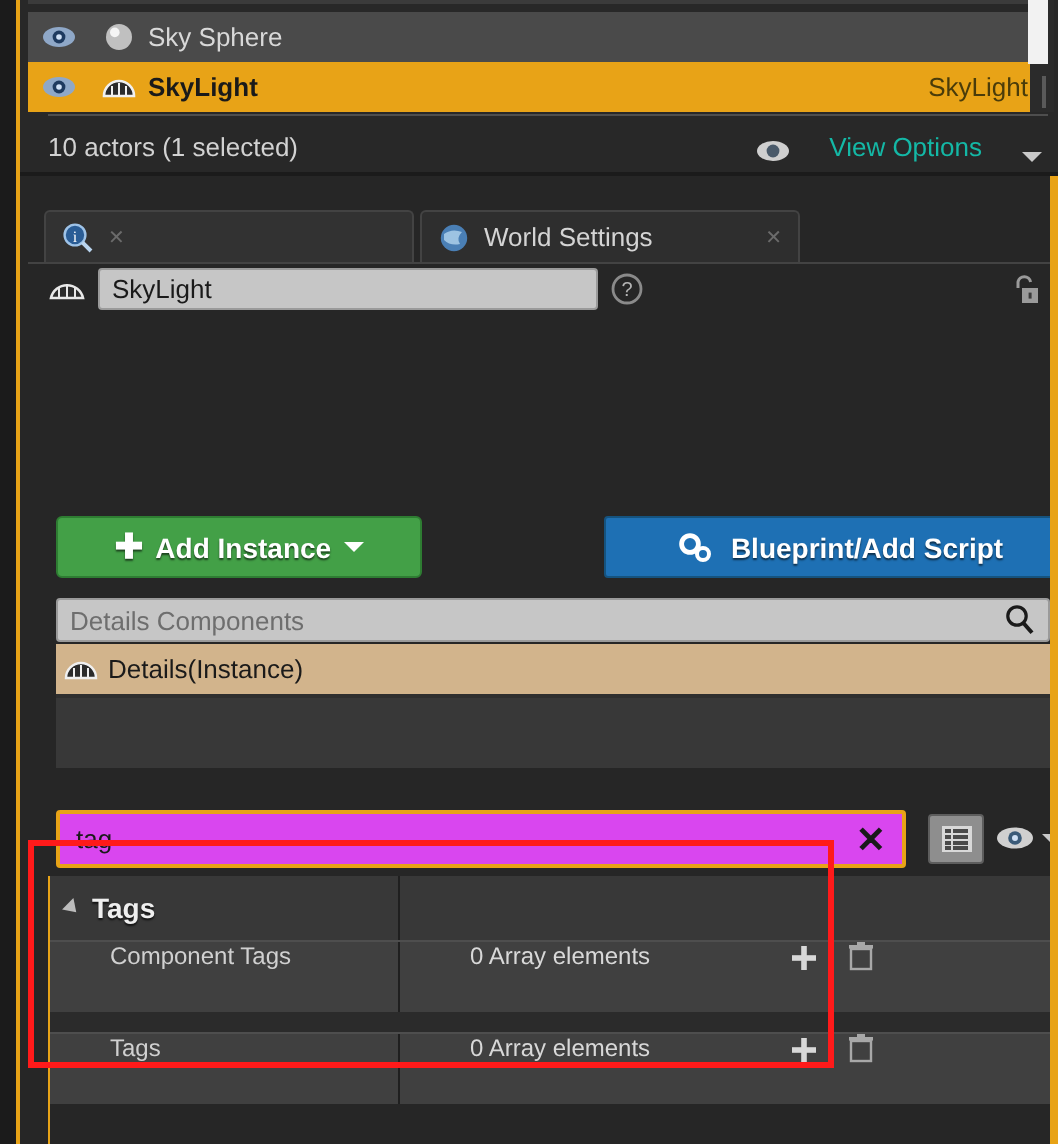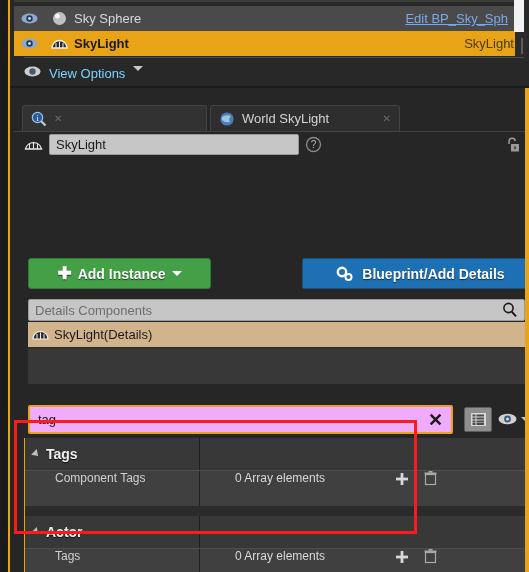--- a/index.html
+++ b/index.html
@@ -33,21 +33,21 @@
   .ol-link { color: #7aa8ea; text-decoration: underline; font-size: 13px; padding-right: 6px; white-space: nowrap; }
   .ol-row.r2 .ol-right { color: #4a3c0a; }
 
   .ol-scroll-track { position: absolute; right: 2px; top: 0px; width: 12px; height: 56px; background: #2b2b2b; }
   .ol-scroll-thumb { position: absolute; right: 3px; top: 0px; width: 10px; height: 32px; background: #f2f2f2; }
   .ol-scroll-thumb2 { position: absolute; right: 6px; top: 38px; width: 2px; height: 16px; background: #5a5a5a; }
 
   .ol-sep { position: absolute; left: 14px; top: 57px; width: 500px; height: 1px; background: #4e4e4e; }
   .ol-footer { position: absolute; left: 14px; top: 60px; width: 505px; height: 26px; display: flex; align-items: center; }
   .ol-count { font-size: 13px; color: #d2d2d2; flex: 1; }
-  .ol-viewopts { display: flex; align-items: flex-start; gap: 8px; font-size: 13px; color: #7dd3fc; padding-right: 8px; }
+  .ol-viewopts { display: flex; align-items: flex-end; gap: 20px; font-size: 13px; color: #14b8a6; padding-right: 8px; }
   .caret-dn { width: 0; height: 0; border-left: 5px solid transparent; border-right: 5px solid transparent; border-top: 5px solid #c9c9c9; }
 
   
   .details { position: absolute; left: 10px; top: 88px; width: 519px; height: 484px; background: #262626; }
 
   
   .tabstrip { position: absolute; left: 4px; top: 17px; width: 515px; height: 26px; }
   .tab {
     position: absolute; top: 0; height: 26px;
     display: flex; align-items: center; gap: 7px;
@@ -100,21 +100,21 @@
   .ct-row { height: 25px; display: flex; align-items: center; gap: 5px; padding-left: 4px; }
   .ct-row.sel { background: #d2b48c; }
   .ct-row.sel .ct-label { color: #1a1a1a; font-size: 13px; }
   .ct-row.child { padding-left: 28px; gap: 3px; }
   .ct-label { font-size: 13px; color: #d4d4d4; }
 
   
   .filterbar { position: absolute; left: 14px; top: 314px; width: 505px; height: 36px; }
   .filter-input {
     position: absolute; left: 4px; top: 3px; width: 425px; height: 29px;
-    background: #f0abfc; border: 2px solid #e8a317; border-radius: 2px;
+    background: #d946ef; border: 2px solid #e8a317; border-radius: 2px;
     display: flex; align-items: center; padding: 0 8px;
   }
   .filter-input .val { font-size: 13px; color: #1a1a1a; flex: 1; }
   .filter-x { font-size: 18px; color: #1a1a1a; font-weight: bold; line-height: 1; }
   .grid-btn {
     position: absolute; left: 440px; top: 5px; width: 28px; height: 25px;
     background: #8e8e8e; border: 1px solid #5d5d5d; border-radius: 2px;
     display: flex; align-items: center; justify-content: center;
   }
   .eye-drop {
@@ -169,21 +169,20 @@
             <circle cx="8.5" cy="5.5" r="1.4" fill="#cfe0f5"></circle>
           </svg>
       </div>
       <div class="ol-icon">
         <svg width="15" height="15" viewBox="0 0 15 15">
             <circle cx="7.5" cy="7.5" r="6.5" fill="#c0c0c0"></circle>
             <circle cx="5.4" cy="5.2" r="2.4" fill="#f5f5f5"></circle>
           </svg>
       </div>
       <div class="ol-label">Sky Sphere</div>
-      <div class="ol-link">Edit BP_Sky_Sph</div>
     </div>
 
     <div class="ol-row r2">
       <div class="ol-eye">
         <svg width="17" height="11" viewBox="0 0 17 11">
             <ellipse cx="8.5" cy="5.5" rx="8" ry="5" fill="#8fa8c8"></ellipse>
             <circle cx="8.5" cy="5.5" r="3.2" fill="#1e3a5f"></circle>
             <circle cx="8.5" cy="5.5" r="1.4" fill="#cfe0f5"></circle>
           </svg>
       </div>
@@ -200,20 +199,21 @@
     </div>
 
     <div class="ol-scroll-track">
       <div class="ol-scroll-thumb"></div>
     </div>
     <div class="ol-scroll-thumb2"></div>
 
     <div class="ol-sep"></div>
 
     <div class="ol-footer">
+      <div class="ol-count">10 actors (1 selected)</div>
       <div class="ol-viewopts">
         <span>
           <svg width="17" height="11" viewBox="0 0 17 11">
               <ellipse cx="8.5" cy="5.5" rx="8" ry="5" fill="#cfcfcf"></ellipse>
               <circle cx="8.5" cy="5.5" r="3.2" fill="#4a5a6a"></circle>
             </svg>
         </span>
         <span>View Options</span>
         <span class="caret-dn"></span>
       </div>
@@ -233,21 +233,21 @@
         </span>
         <span class="tab-x">✕</span>
       </div>
       <div class="tab t2">
         <span>
           <svg width="16" height="16" viewBox="0 0 16 16">
               <circle cx="8" cy="8" r="6.6" fill="#4a7fb5"></circle>
               <path d="M3 6 Q7 3 12 5 Q9 8 11 11 Q6 12 3 9 Z" fill="#b9d9f2" opacity=".75"></path>
             </svg>
         </span>
-        <span class="tab-label">World SkyLight</span>
+        <span class="tab-label">World Settings</span>
         <span class="tab-x">✕</span>
       </div>
     </div>
     <div class="tabline"></div>
 
     <div class="namerow">
       <span>
         <svg width="19" height="14" viewBox="0 0 19 14">
             <path d="M1.5 12 A8.2 8.2 0 0 1 17.5 12 Z" fill="#2b2b2b" stroke="#e8e8e8" stroke-width="1.3"></path>
             <line x1="5.5" y1="6.5" x2="5.5" y2="12" stroke="#e8e8e8" stroke-width="1"></line>
@@ -278,21 +278,21 @@
         <span>Add Instance</span>
         <span class="caret-dn" style="border-top-color:#ffffff;"></span>
       </div>
       <div class="btn-bp">
         <span>
           <svg width="18" height="16" viewBox="0 0 18 16">
               <circle cx="6" cy="6" r="4.2" fill="none" stroke="#fff" stroke-width="2.4"></circle>
               <circle cx="12.5" cy="11" r="3" fill="none" stroke="#fff" stroke-width="2"></circle>
             </svg>
         </span>
-        <span>Blueprint/Add Details</span>
+        <span>Blueprint/Add Script</span>
       </div>
     </div>
 
     <div class="compsearch">
       <span class="ph">Details Components</span>
       <span>
         <svg width="16" height="16" viewBox="0 0 16 16">
             <circle cx="6.5" cy="6" r="4.6" fill="none" stroke="#1a1a1a" stroke-width="1.6"></circle>
             <line x1="9.8" y1="9.6" x2="14" y2="14.4" stroke="#1a1a1a" stroke-width="2"></line>
           </svg>
@@ -302,21 +302,21 @@
     <div class="comptree">
       <div class="ct-row sel">
         <span>
           <svg width="17" height="13" viewBox="0 0 17 13">
               <path d="M1 11 A7.5 7.5 0 0 1 16 11 Z" fill="#2b2b2b" stroke="#f0f0f0" stroke-width="1.2"></path>
               <line x1="5" y1="6" x2="5" y2="11" stroke="#f0f0f0" stroke-width="1"></line>
               <line x1="8.5" y1="4.5" x2="8.5" y2="11" stroke="#f0f0f0" stroke-width="1"></line>
               <line x1="12" y1="6" x2="12" y2="11" stroke="#f0f0f0" stroke-width="1"></line>
             </svg>
         </span>
-        <span class="ct-label">SkyLight(Details)</span>
+        <span class="ct-label">Details(Instance)</span>
       </div>
       <div style="height:2px;background:#2f2f2f;"></div>
     </div>
 
     <div class="filterbar">
       <div class="filter-input">
         <span class="val">tag</span>
         <span class="filter-x">✕</span>
       </div>
       <div class="grid-btn">
@@ -371,25 +371,20 @@
                 <rect x="1.5" y="3.5" width="10" height="10" fill="none" stroke="#a8a8a8" stroke-width="1.2"></rect>
                 <rect x="0.5" y="1.5" width="12" height="1.8" fill="#a8a8a8"></rect>
                 <rect x="4.5" y="0" width="4" height="1.6" fill="#a8a8a8"></rect>
               </svg>
           </span>
         </span>
       </div>
 
       <div class="gap-row"></div>
 
-      <div class="cat-row">
-        <span class="cat-arrow"></span>
-        <span class="cat-name">Actor</span>
-        <span class="col-split"></span>
-      </div>
       <div class="row-line"></div>
 
       <div class="prop-row">
         <span class="prop-name">Tags</span>
         <span class="col-split"></span>
         <span class="prop-val">0 Array elements</span>
         <span class="prop-icons">
           <span>
             <svg width="14" height="14" viewBox="0 0 14 14">
                 <rect x="5.6" y="1" width="2.8" height="12" fill="#d8d8d8"></rect>

